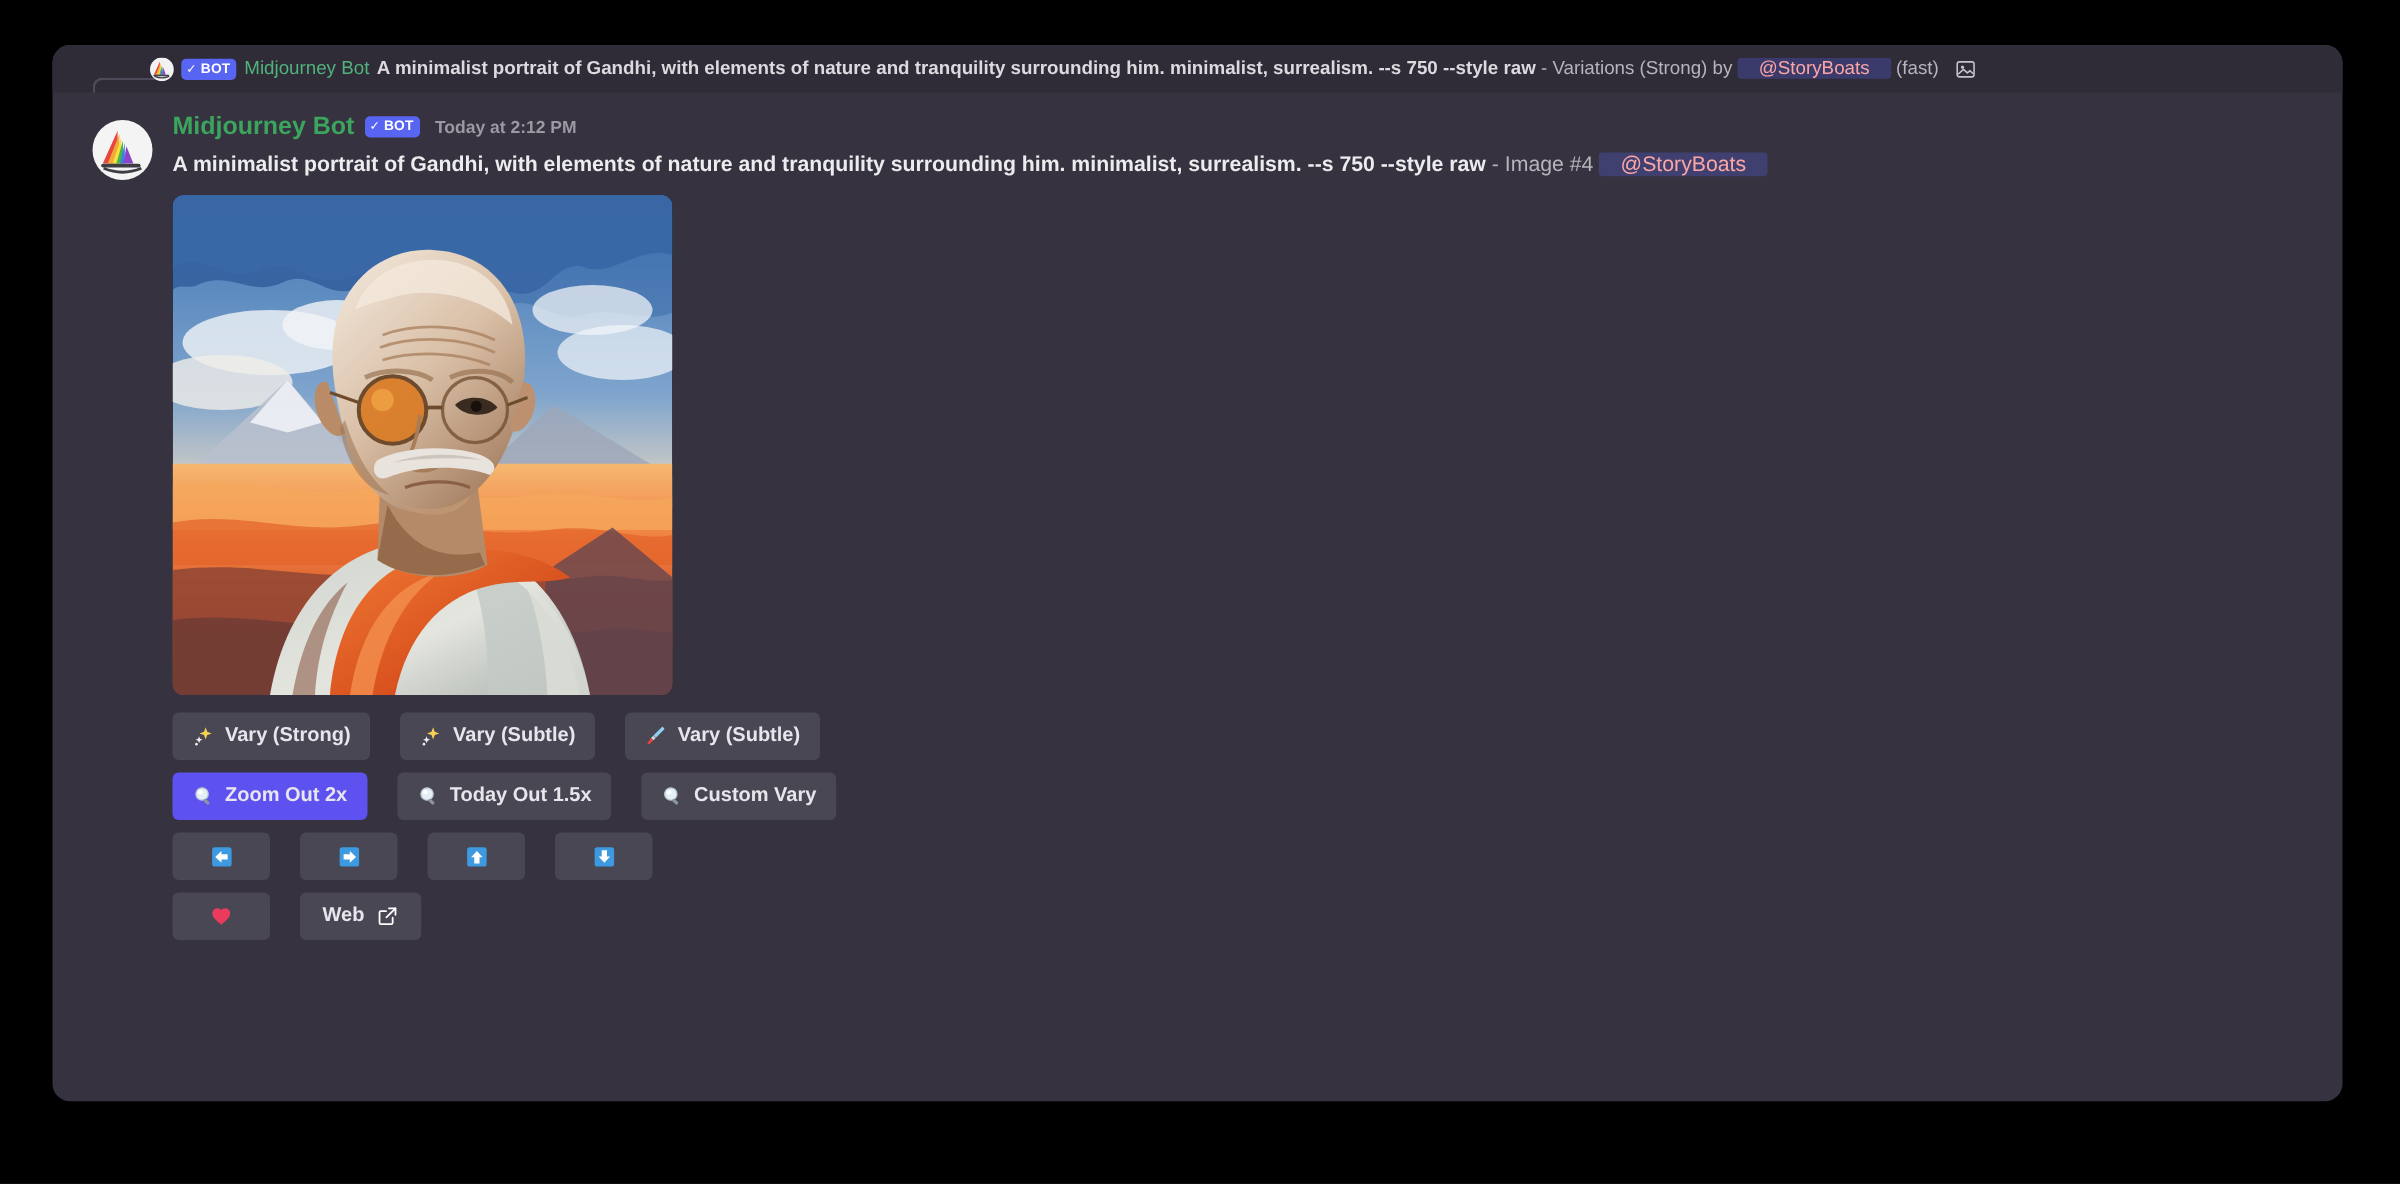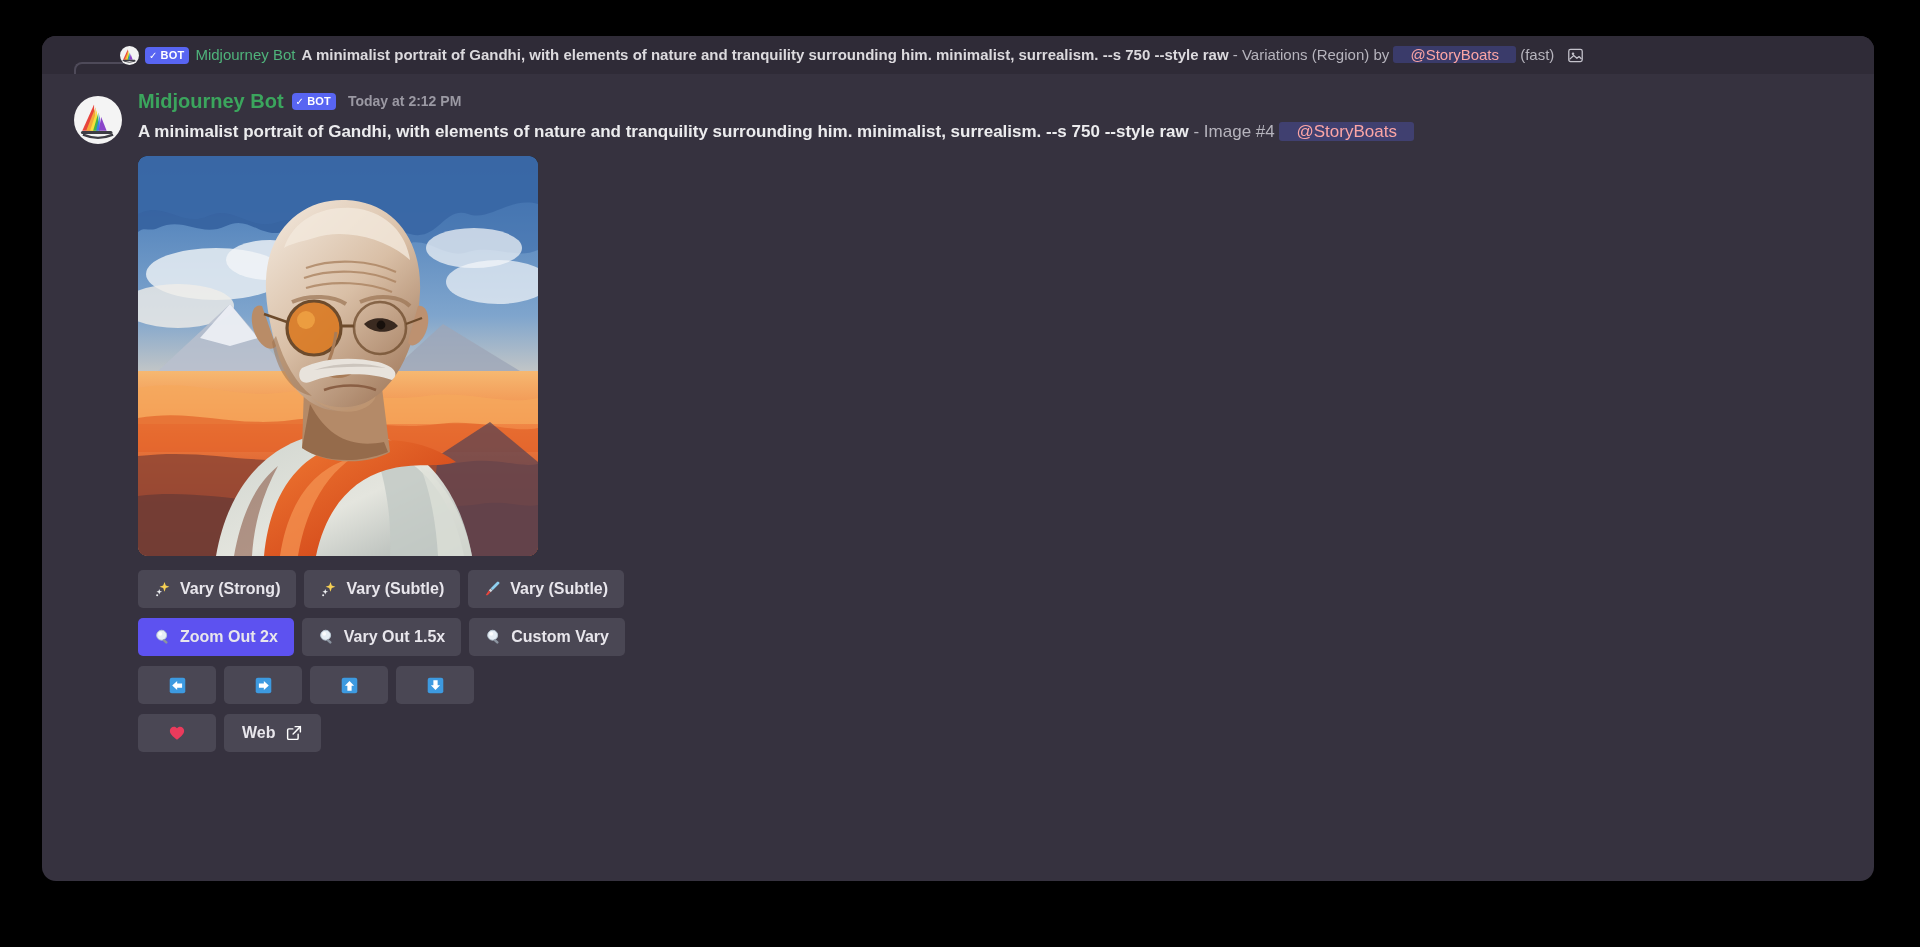--- a/index.html
+++ b/index.html
@@ -164,21 +164,21 @@
     overflow: hidden;
     background: #1b1b22;
     position: relative;
   }
   .attachment svg { display: block; }
 
   
   .btn-rows { margin-top: 14px; }
   .btn-row {
     display: flex;
-    gap: 8px;
+    gap: 24px;
     margin-bottom: 10px;
   }
   .dbtn {
     background: #4a4754;
     color: #e8e6ec;
     border: none;
     border-radius: 5px;
     height: 38px;
     min-width: 60px;
     padding: 0 16px;
@@ -231,21 +231,21 @@
       </span>
 
       <span class="bot-tag">
         <span class="check">✓</span>
         <span>BOT</span>
       </span>
 
       <span class="reply-author">Midjourney Bot</span>
 
       <span class="reply-text">
-        <b>A minimalist portrait of Gandhi, with elements of nature and tranquility surrounding him. minimalist, surrealism. --s 750 --style raw</b><span> - </span><span>Variations (Region) by</span>
+        <b>A minimalist portrait of Gandhi, with elements of nature and tranquility surrounding him. minimalist, surrealism. --s 750 --style raw</b><span> - </span><span>Variations (Strong) by</span>
         <span class="mention">@StoryBoats</span>
         <span>(fast)</span>
       </span>
 
       <span class="reply-img-icon">
         <svg width="17" height="17" viewBox="0 0 24 24" fill="none" aria-hidden="true">
           <rect x="2.5" y="3.5" width="19" height="17" rx="2.5" stroke="#c4c2cb" stroke-width="1.8"></rect>
           <circle cx="8.5" cy="9.5" r="1.8" fill="#c4c2cb"></circle>
           <path d="M3.5 17.5 L9.5 12 L14 16 L17 13.5 L20.5 17" stroke="#c4c2cb" stroke-width="1.8" fill="none" stroke-linejoin="round"></path>
         </svg>
@@ -443,21 +443,21 @@
         </button>
 
         <button class="dbtn">
           <span class="emoji">
             <svg class="gi" viewBox="0 0 24 24" aria-hidden="true">
               <circle cx="10.2" cy="9.6" r="6.6" fill="#e6eef5" stroke="#b8c6d2" stroke-width="1.3"></circle>
               <circle cx="8.4" cy="7.8" r="2.6" fill="#ffffff" opacity="0.85"></circle>
               <rect x="13.4" y="14.2" width="7.2" height="3.4" rx="1.6" transform="rotate(42 13.4 14.2)" fill="#8b94a0"></rect>
             </svg>
           </span>
-          <span>Vary Out 1.5x</span>
+          <span>Today Out 1.5x</span>
         </button>
 
         <button class="dbtn">
           <span class="emoji">
             <svg class="gi" viewBox="0 0 24 24" aria-hidden="true">
               <circle cx="10.2" cy="9.6" r="6.6" fill="#e6eef5" stroke="#b8c6d2" stroke-width="1.3"></circle>
               <circle cx="8.4" cy="7.8" r="2.6" fill="#ffffff" opacity="0.85"></circle>
               <rect x="13.4" y="14.2" width="7.2" height="3.4" rx="1.6" transform="rotate(42 13.4 14.2)" fill="#8b94a0"></rect>
             </svg>
           </span>

